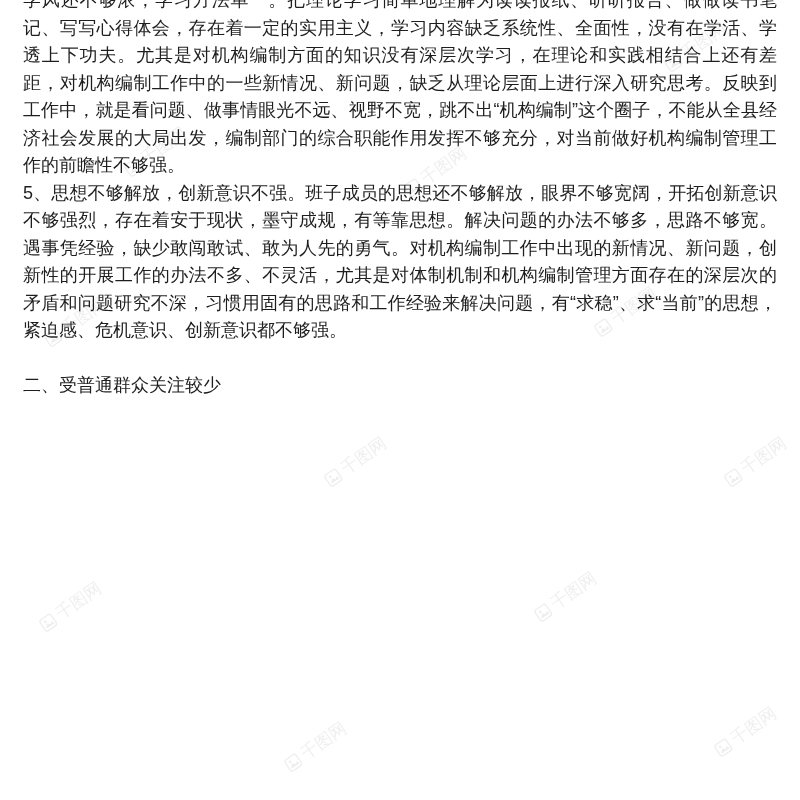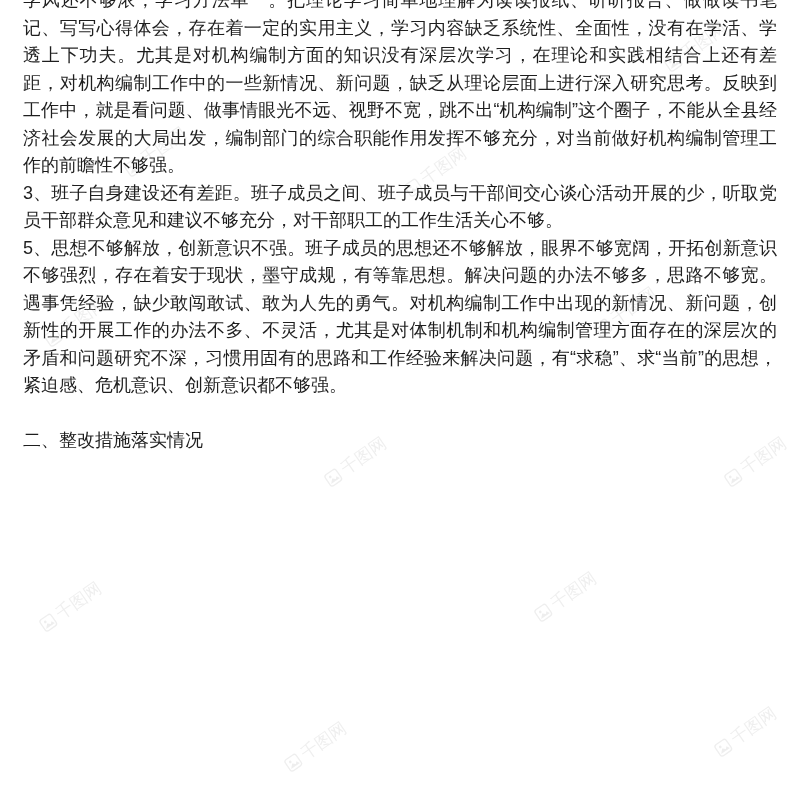--- a/index.html
+++ b/index.html
@@ -50,23 +50,22 @@
   .wm-icon { display: inline-flex; align-items: center; }
   .wm-icon svg { display: block; }
 </style>
 </head>
 <body>
 
 <div class="page">
 
   <div class="content">
     <p>学风还不够浓，学习方法单一。把理论学习简单地理解为读读报纸、听听报告、做做读书笔记、写写心得体会，存在着一定的实用主义，学习内容缺乏系统性、全面性，没有在学活、学透上下功夫。尤其是对机构编制方面的知识没有深层次学习，在理论和实践相结合上还有差距，对机构编制工作中的一些新情况、新问题，缺乏从理论层面上进行深入研究思考。反映到工作中，就是看问题、做事情眼光不远、视野不宽，跳不出“机构编制”这个圈子，不能从全县经济社会发展的大局出发，编制部门的综合职能作用发挥不够充分，对当前做好机构编制管理工作的前瞻性不够强。</p>
-    <p>3、班子自身建设还有差距。班子成员之间、班子成员与干部间交心谈心活动开展的少，听取党员干部群众意见和建议不够充分，对干部职工的工作生活关心不够。</p>
     <p>5、思想不够解放，创新意识不强。班子成员的思想还不够解放，眼界不够宽阔，开拓创新意识不够强烈，存在着安于现状，墨守成规，有等靠思想。解决问题的办法不够多，思路不够宽。遇事凭经验，缺少敢闯敢试、敢为人先的勇气。对机构编制工作中出现的新情况、新问题，创新性的开展工作的办法不多、不灵活，尤其是对体制机制和机构编制管理方面存在的深层次的矛盾和问题研究不深，习惯用固有的思路和工作经验来解决问题，有“求稳”、求“当前”的思想，紧迫感、危机意识、创新意识都不够强。</p>
-    <p class="section-heading">二、整改措施落实情况</p>
+    <p class="section-heading">二、受普通群众关注较少</p>
   </div>
 
   <div class="watermark-layer">
     <div class="watermark" style="left:660px; top:35px;">
       <span class="wm-icon">
           <svg width="16" height="16" viewBox="0 0 24 24">
             <rect x="2" y="2" width="20" height="20" rx="4" fill="none" stroke="currentColor" stroke-width="2"></rect>
             <circle cx="9" cy="8.5" r="2" fill="currentColor"></circle>
             <path d="M4 18 L10 12 L14 16 L17 13 L20 18 Z" fill="currentColor"></path>
           </svg>

